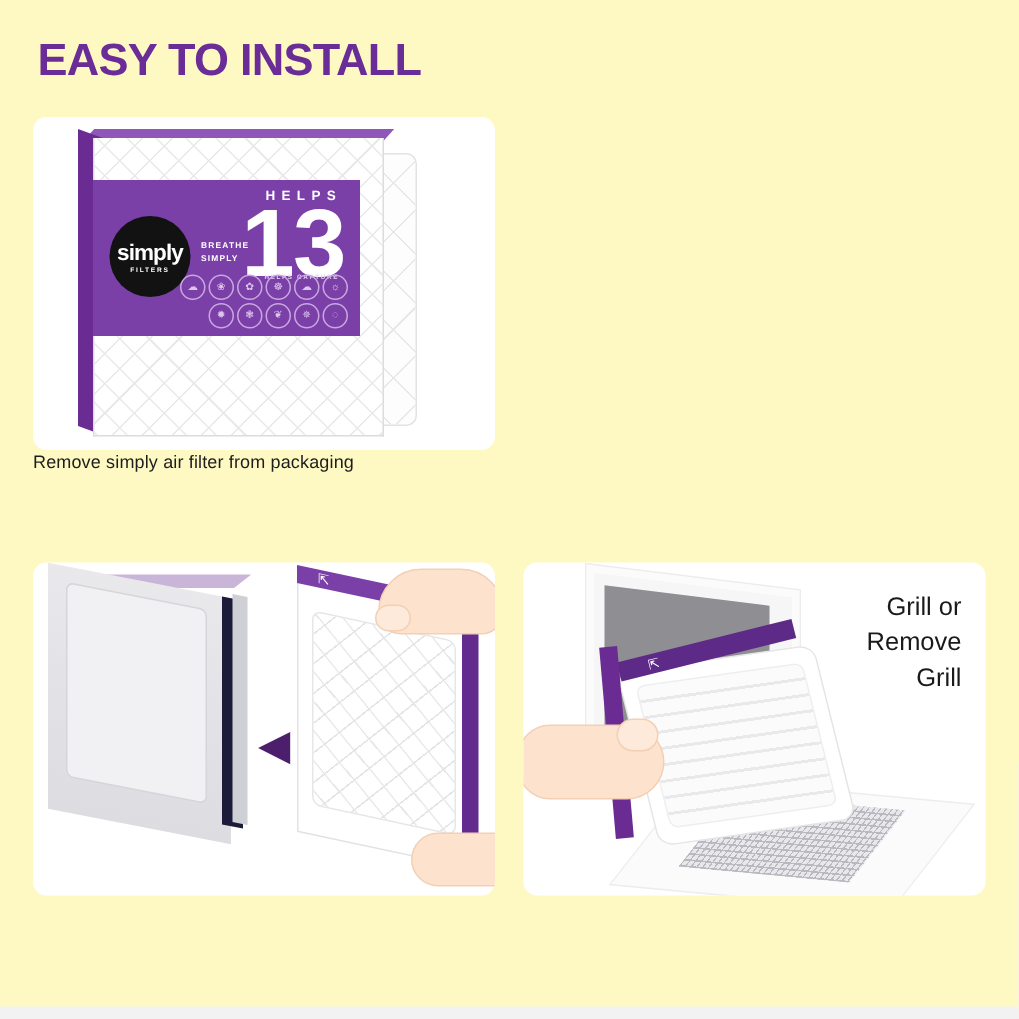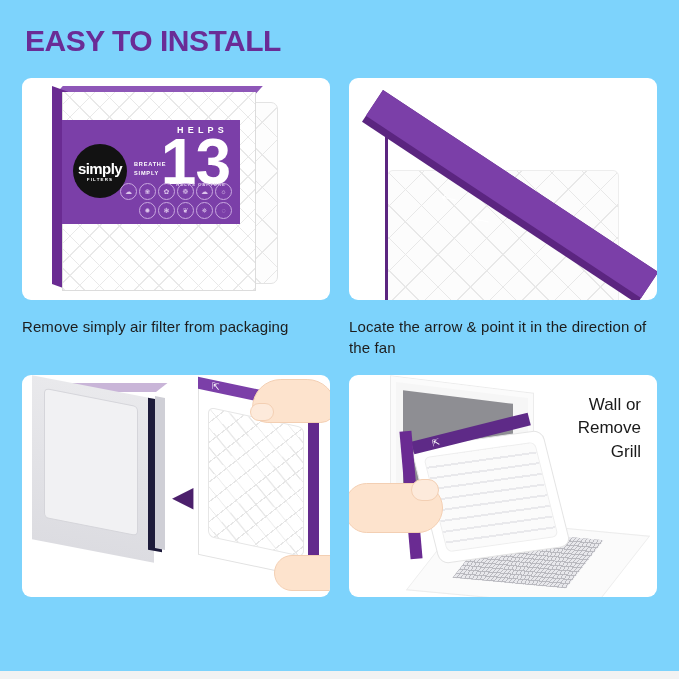--- a/index.html
+++ b/index.html
@@ -5,21 +5,21 @@
   html, body {
     margin: 0; padding: 0;
     width: 679px; height: 679px;
     background: #f2f2f2;
     font-family: "Liberation Sans", sans-serif;
     overflow: hidden;
   }
   #page {
     position: relative;
     width: 679px; height: 671px;
-    background: #7dd3fc;
+    background: #fef9c3;
   }
 
   
   .title {
     position: absolute;
     left: 25px; top: 26px;
     font-size: 30px;
     font-weight: 700;
     letter-spacing: -0.5px;
     color: #6a2c96;
@@ -37,22 +37,21 @@
   .step.row2 { top: 375px; }
 
   .card {
     position: relative;
     width: 308px; height: 222px;
     background: #ffffff;
     border-radius: 9px;
     overflow: hidden;
   }
   .caption {
-    margin-top: 16px;
-    font-size: 15px;
+    font-size: 12px;
     line-height: 1.42;
     color: #1d1d1d;
     letter-spacing: 0.1px;
   }
 
   
   .p1-stage { position: absolute; inset: 0; }
   
   .p1-filter {
     position: absolute;
@@ -464,40 +463,20 @@
               <div class="ic">◌</div>
             </div>
           </div>
         </div>
 
       </div>
     </div>
     <div class="caption">Remove simply air filter from packaging</div>
   </div>
 
-  <div class="step col2 row1">
-    <div class="card">
-      <div class="p2-stage">
-        <div class="p2-filter">
-          <div class="mesh"></div>
-        </div>
-        <div class="p2-edge-left"></div>
-        <div class="p2-band-shadow"></div>
-        <div class="p2-band"></div>
-
-        <div style="position:absolute; left:92px; top:108px;">
-          <div class="arrow-glyph">↑</div>
-        </div>
-        <div style="position:absolute; left:125px; top:130px;">
-          <div class="arrow-glyph">↑</div>
-        </div>
-      </div>
-    </div>
-    <div class="caption">Locate the arrow &amp; point it in the direction of the fan</div>
-  </div>
 
   <div class="step col1 row2">
     <div class="card">
       <div class="p3-stage">
         <div class="unit-top"></div>
         <div class="unit-front"></div>
         <div class="unit-inner"></div>
         <div class="unit-slot"></div>
         <div class="unit-cap"></div>
 
@@ -533,21 +512,21 @@
         </div>
         <div class="p4-door-band">
           <span class="mini-arrows" style="left:20px; top:2px;">⇱</span>
         </div>
         <div class="p4-door-side"></div>
 
         <div class="p4-hand"></div>
         <div class="p4-thumb"></div>
 
         <div class="p4-note">
-          <div>Wall or</div>
+          <div>Grill or</div>
           <div>Remove</div>
           <div>Grill</div>
         </div>
       </div>
     </div>
   </div>
 
 </div>
 
 </body></html>

